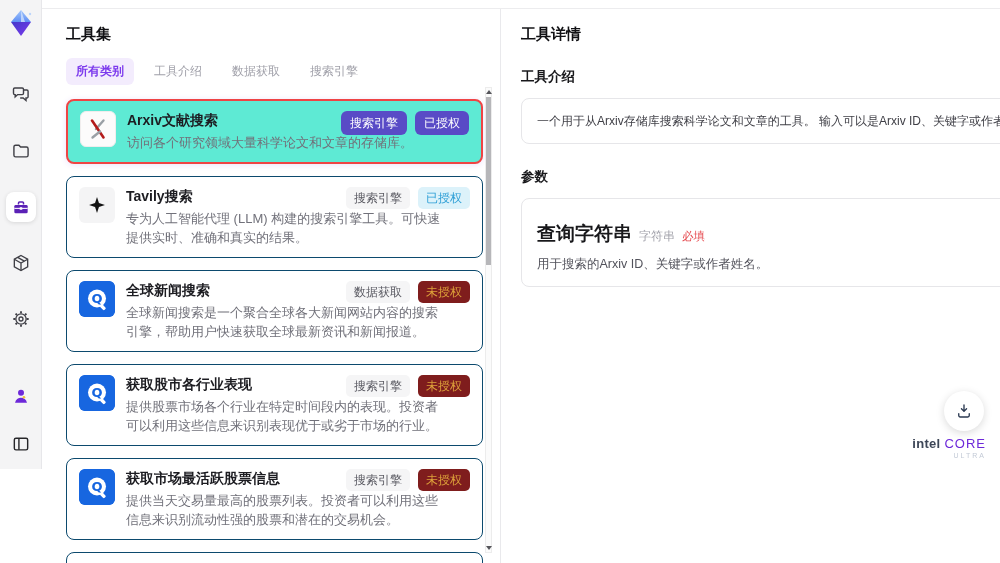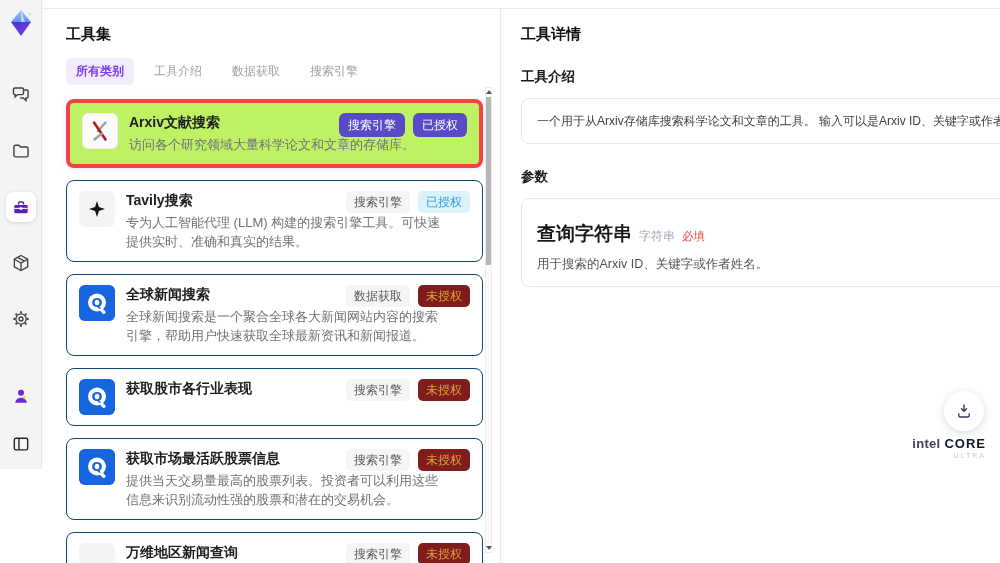--- a/index.html
+++ b/index.html
@@ -24,21 +24,21 @@
   
   .left-panel { width:458px; flex-shrink:0; padding:16px 0 0 24px; position:relative; }
   .page-title { font-size:15px; font-weight:bold; color:#111114; }
   .tabs { display:flex; gap:10px; margin-top:14px; align-items:flex-start; }
   .tab { font-size:12px; color:#a1a1aa; padding:5px 10px; border-radius:6px; cursor:pointer; white-space:nowrap; }
   .tab.active { color:#7c3aed; background:#f3ecfd; font-weight:bold; }
 
   .card-list { margin-top:12px; width:417px; }
   .card { position:relative; display:flex; gap:11px; padding:10px 12px; margin-bottom:12px;
     border:1px solid #0c4a6e; border-radius:8px; background:#fff; cursor:pointer; }
-  .card.selected { border:4px solid #ef4444; background:#bef264;
+  .card.selected { border:2px solid #ef4444; background:#5eead4;
     box-shadow:0 1px 6px rgba(124,58,237,.14);margin-top:14px; }
   .card-icon { width:36px; height:36px; border-radius:6px; flex-shrink:0; display:flex;
     align-items:center; justify-content:center; background:#f4f4f5; overflow:hidden; }
   .card-icon.arxiv { background:#fcfbfb; border:1px solid #f0eded; }
   .card-icon.qblue { background:#1766e0; }
   .card-body { flex:1; min-width:0; }
   .card-title { font-size:14px; font-weight:bold; color:#1c1c21; line-height:18px; }
   .card-desc { font-size:13px; color:#71717a; line-height:19px; margin-top:4px; max-width:318px; }
   .card-badges { position:absolute; top:10px; right:12px; display:flex; gap:8px; align-items:center; }
   .badge { font-size:12px; line-height:1; padding:5px 8px; border-radius:5px; white-space:nowrap; }
@@ -70,21 +70,21 @@
   .param-desc { margin-top:9px; font-size:12.5px; color:#52525b; }
 
   
   .fab { position:absolute; right:16px; bottom:38px; width:40px; height:40px; border-radius:50%;
     background:#fff; box-shadow:0 2px 8px rgba(0,0,0,.15); display:flex; align-items:center;
     justify-content:center; cursor:pointer; }
   .brand { position:absolute; right:14px; bottom:10px; text-align:right; line-height:1;
     color:#3d4657; user-select:none; }
   .brand .b1 { font-size:13px; letter-spacing:.3px; }
   .brand .b1 .intel { font-weight:bold; }
-  .brand .b1 .core { font-weight:700; color:#0f172a; letter-spacing:1px; }
+  .brand .b1 .core { font-weight:400; color:#6d28d9; letter-spacing:1px; }
   .brand .b2 { font-size:7px; color:#c3cad6; margin-top:2px; letter-spacing:2px; }
 
   svg { display:block; }
 </style>
 </head>
 <body>
 
 <div class="app">
 
   <div class="rail">
@@ -232,20 +232,21 @@
           <div class="card-icon qblue">
             <svg width="36" height="36" viewBox="0 0 36 36">
               <rect width="36" height="36" rx="6" fill="#1766e0"></rect>
               <circle cx="18" cy="17.5" r="9" fill="#fff"></circle>
               <text x="18" y="22" text-anchor="middle" font-family="DejaVu Sans, sans-serif" font-size="13" font-weight="bold" fill="#1766e0">Q</text>
               <rect x="23" y="23" width="6" height="3.4" rx="1.2" transform="rotate(45 23 23)" fill="#fff"></rect>
             </svg>
           </div>
           <div class="card-body">
             <div class="card-title">获取股市各行业表现</div>
+            <div class="card-desc">提供股票市场各个行业在特定时间段内的表现。投资者可以利用这些信息来识别表现优于或劣于市场的行业。</div>
           </div>
           <div class="card-badges">
             <span class="badge cat">搜索引擎</span>
             <span class="badge auth-no">未授权</span>
           </div>
         </div>
 
         <div class="card">
           <div class="card-icon qblue">
             <svg width="36" height="36" viewBox="0 0 36 36">

